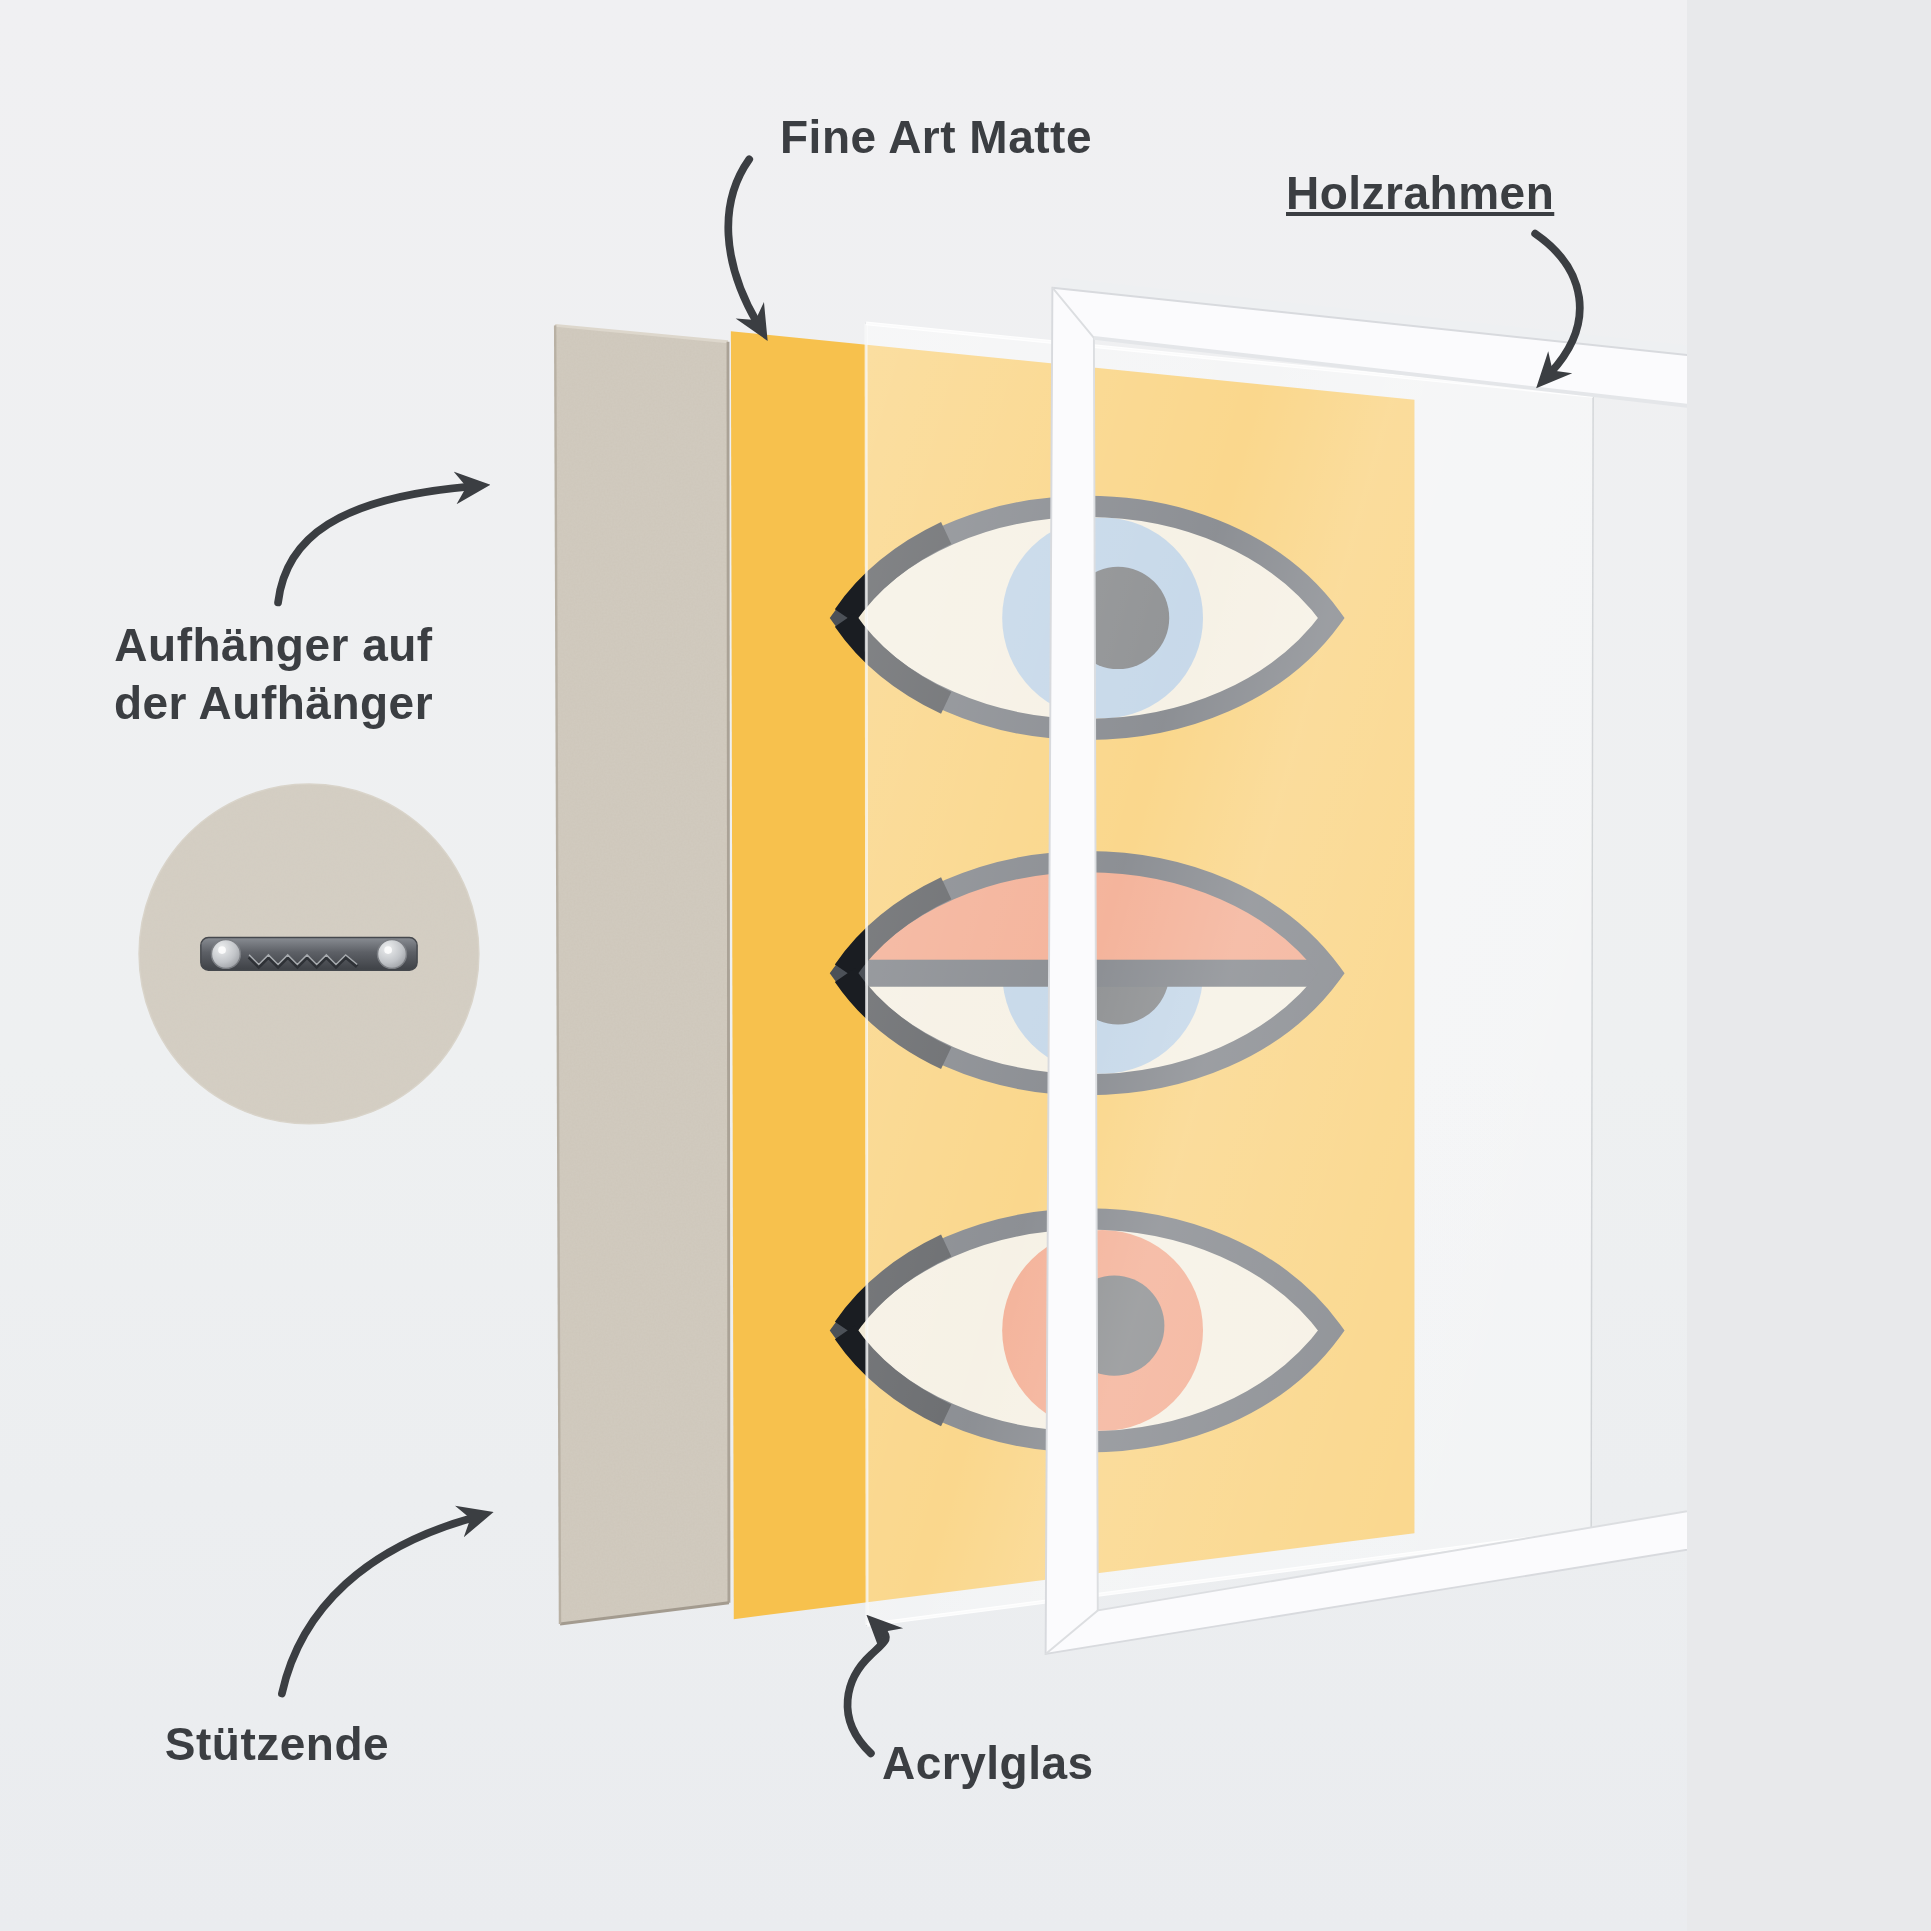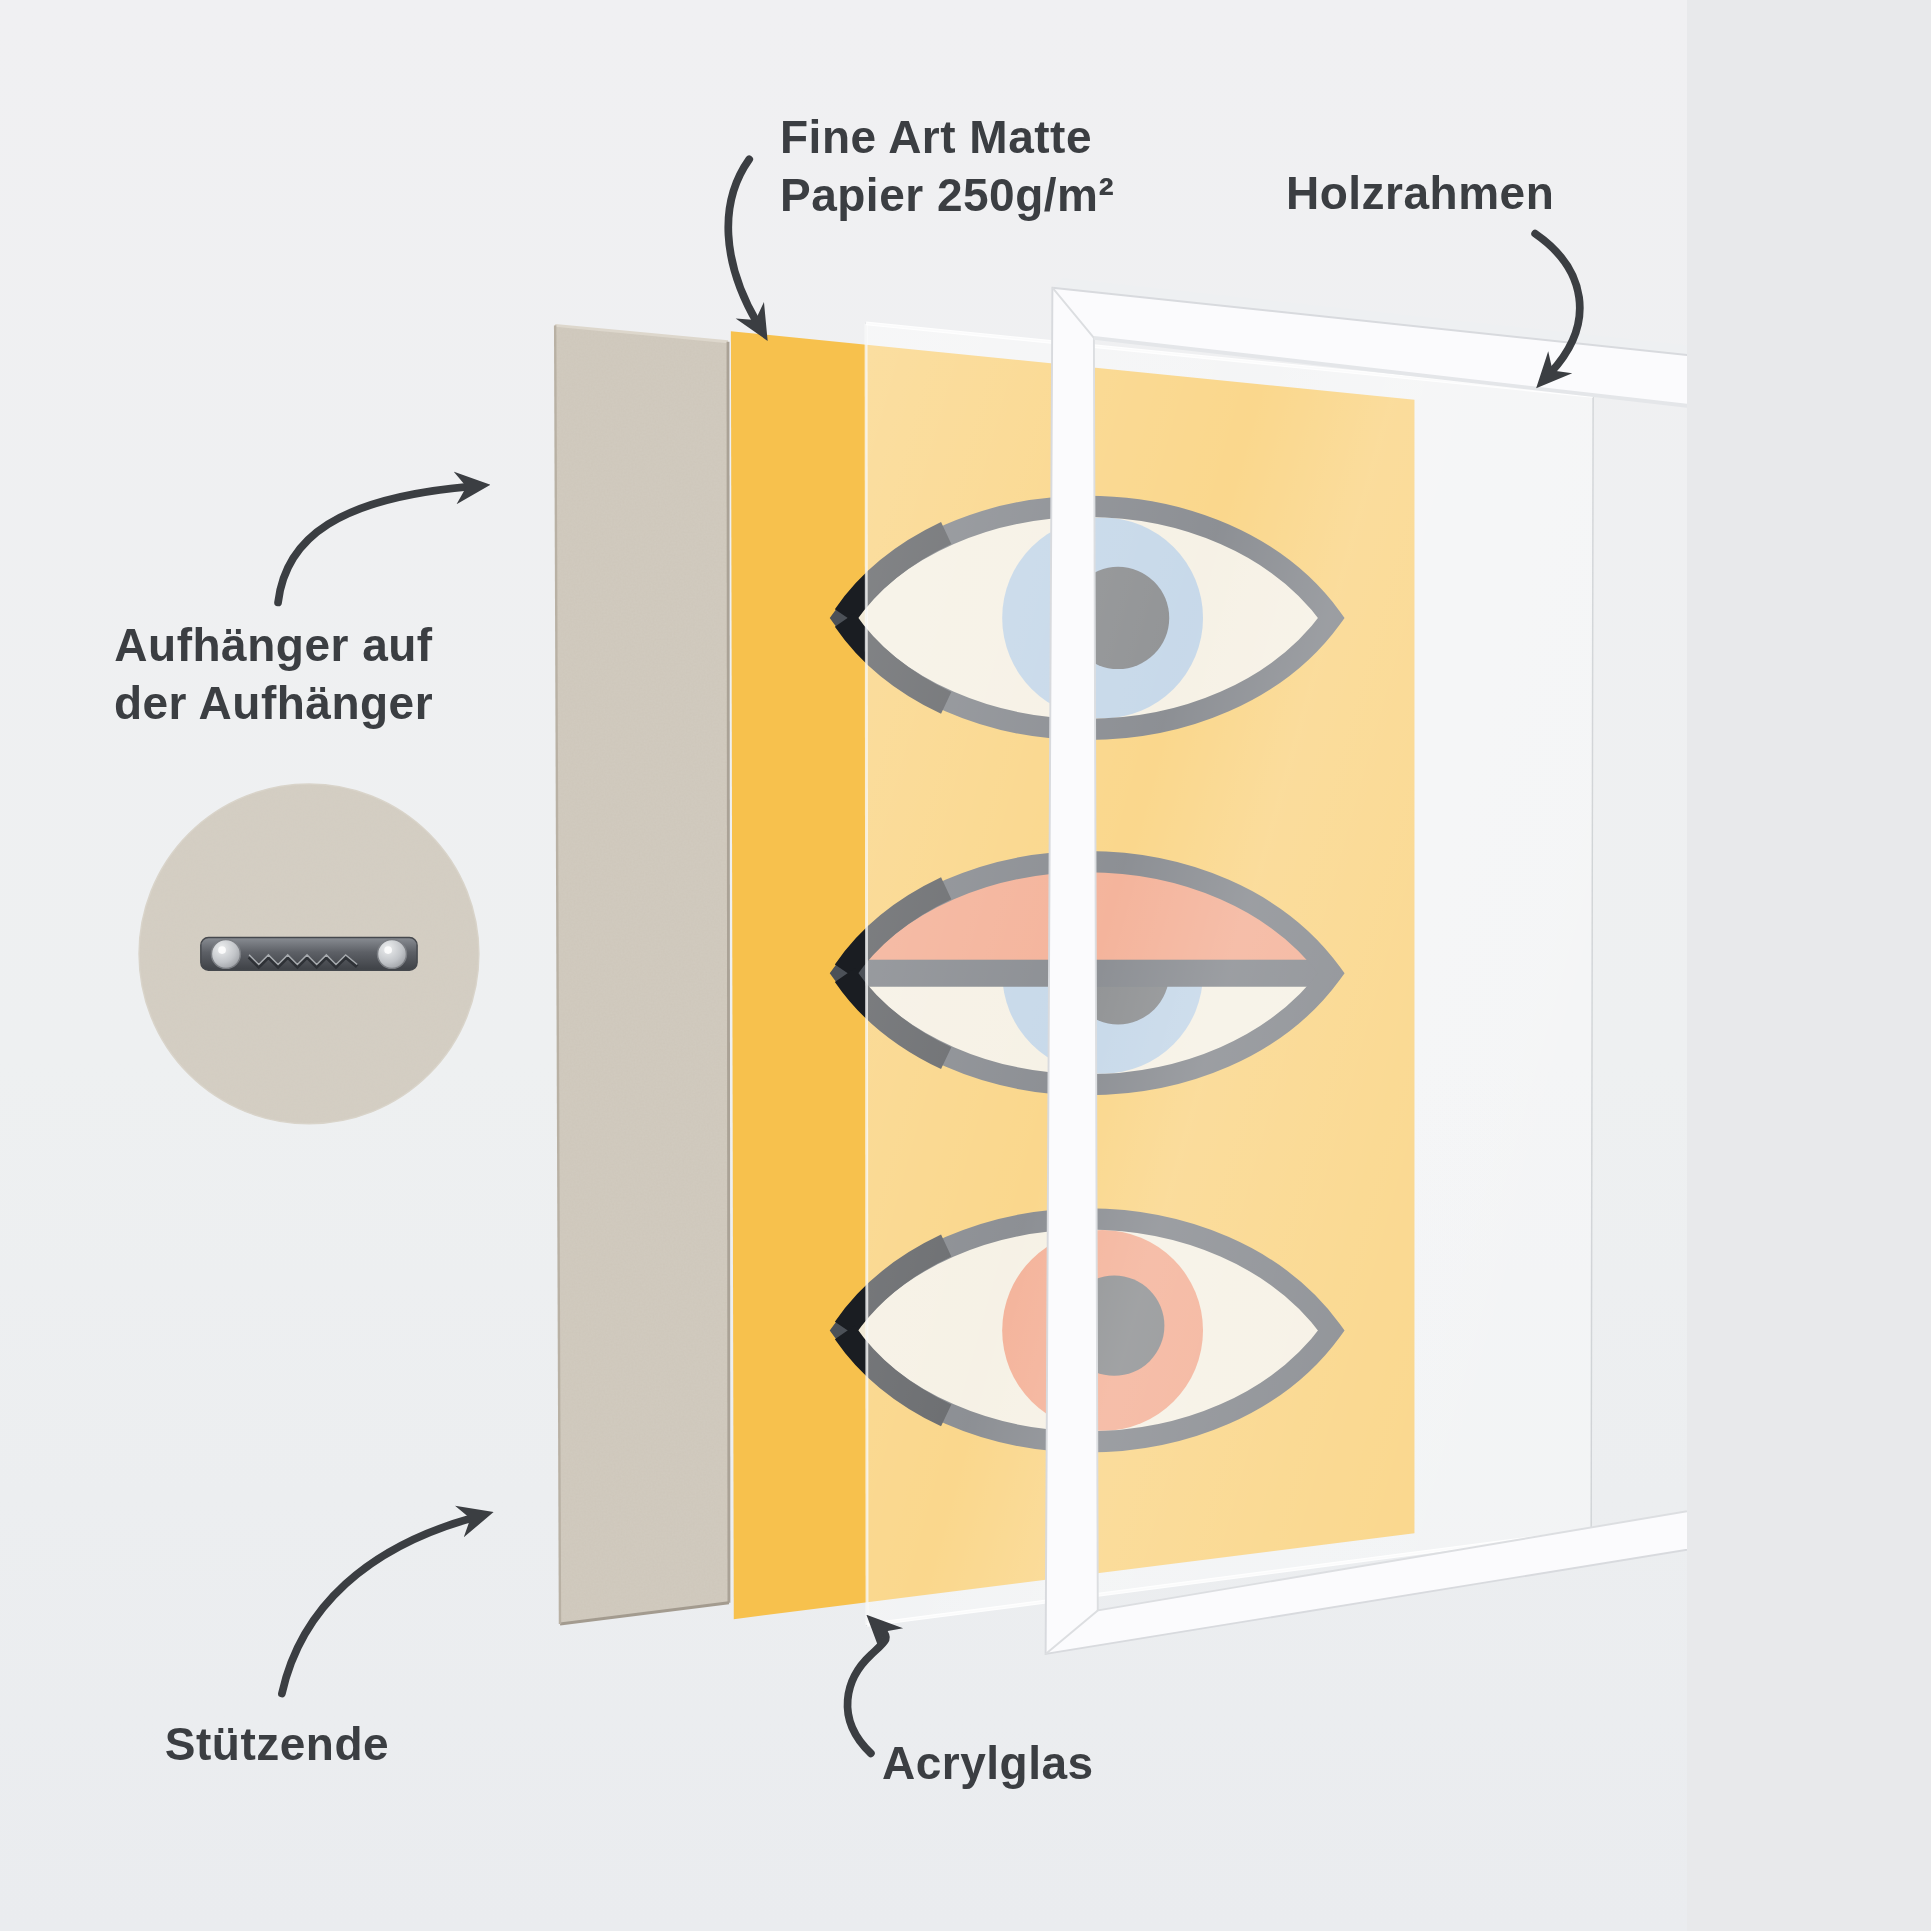--- a/index.html
+++ b/index.html
@@ -13,21 +13,21 @@
   .stage svg{position:absolute;left:0;top:0;}
   .lbl{
     position:absolute;
     font:700 46px/58px "Liberation Sans", sans-serif;
     color:var(--c-text,#3b3e42);
     letter-spacing:0.5px;
     white-space:nowrap;
   }
   .lbl.center{text-align:center;}
   #lbl-paper{left:780px;top:108px;}
-  #lbl-frame{left:1286px;top:164px;}
+  #lbl-frame{left:1286px;top:164px;text-decoration:underline;}
   #lbl-hanger{left:37px;top:616px;width:473px;}
   #lbl-cardboard{left:84px;top:1715px;width:386px;text-align:center;}
   #lbl-acrylic{left:882px;top:1734px;}
   .fill-cardboard{fill:var(--c-cardboard,#cec7bb);}
   .fill-paper{fill:var(--c-paper-yellow,#f7c14d);}
   .fill-sclera{fill:var(--c-sclera,#f1ead8);}
   .fill-blue{fill:var(--c-iris-blue,#a9c4de);}
   .fill-orange{fill:var(--c-iris-orange,#ee8b64);}
   .fill-pupil{fill:var(--c-pupil,#55585c);}
   .fill-band{fill:var(--c-eye-outline,#4c5158);}
@@ -167,21 +167,20 @@
     <path class="arrow-stroke" marker-end="url(#ah)" d="M 776 165 C 744 210 748 272 784 334"></path>
     <path class="arrow-stroke" marker-end="url(#ah)" d="M 1590 242 C 1642 278 1654 334 1606 386"></path>
     <path class="arrow-stroke" marker-end="url(#ah)" d="M 288 624 C 296 556 352 516 486 504"></path>
     <path class="arrow-stroke" marker-end="url(#ah)" d="M 292 1754 C 312 1664 382 1602 490 1572"></path>
     <path class="arrow-stroke" marker-end="url(#ah)" d="M 902 1816 C 864 1780 876 1738 902 1714 C 918 1699 922 1697 913 1688"></path>
   </g>
 </svg>
 
 <div class="lbl" id="lbl-paper">
   <div>Fine Art Matte</div>
-  <div>Papier 250g/m²</div>
 </div>
 
 <div class="lbl" id="lbl-frame">
   <div>Holzrahmen</div>
 </div>
 
 <div class="lbl center" id="lbl-hanger">
   <div>Aufhänger auf</div>
   <div>der Aufhänger</div>
 </div>

